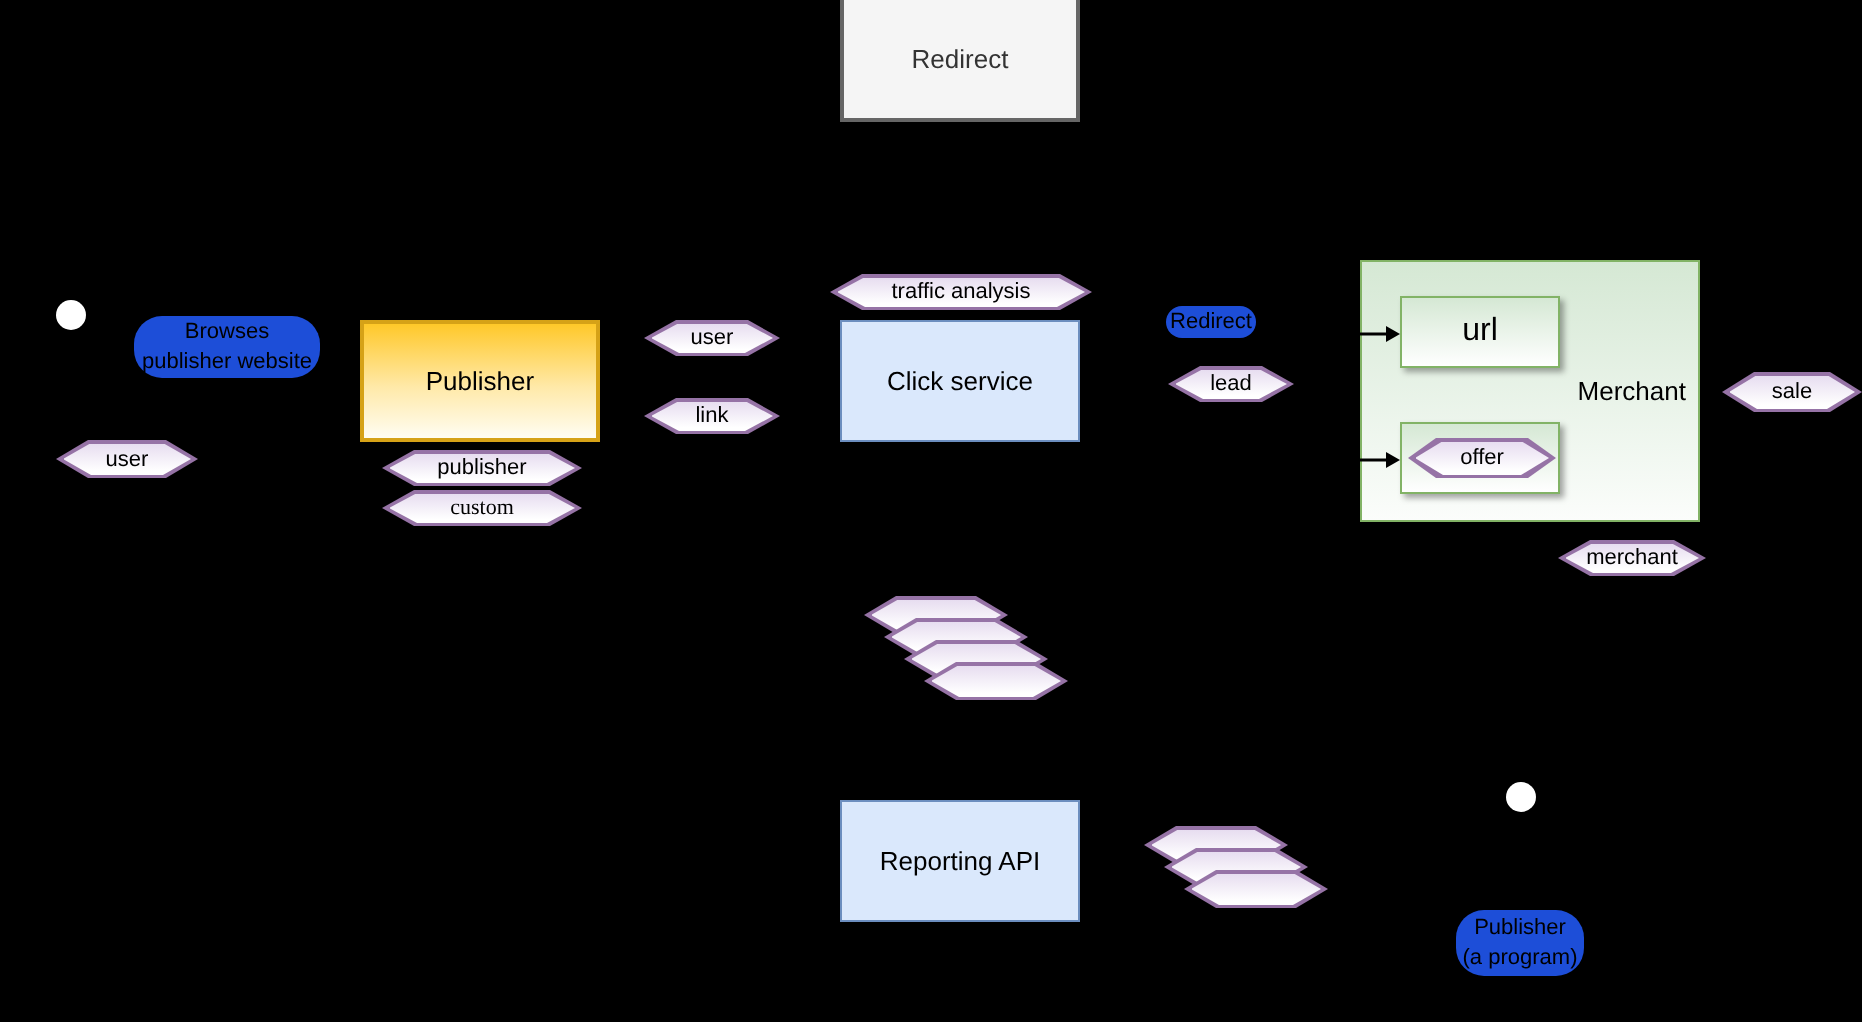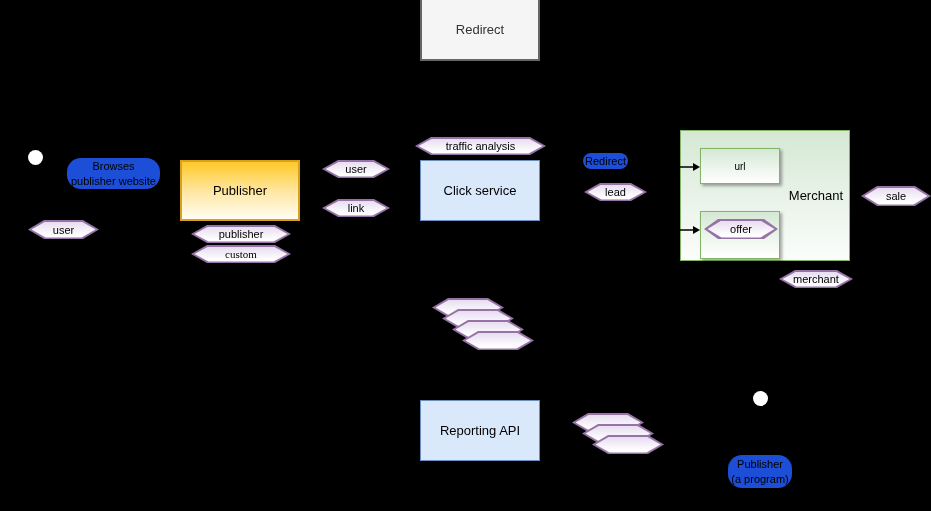--- a/index.html
+++ b/index.html
@@ -88,25 +88,25 @@
   <div class="wlabel" style="left:583px;top:153px;width:45px;height:16px;">
     <span>Redirect</span>
   </div>
 
   <div class="hex" style="left:584px;top:183px;width:63px;height:18px;">
     <span>lead</span>
   </div>
 
   <div class="node node-green" style="left:680px;top:130px;width:170px;height:131px;">
 
-    <div class="node node-green-inner" style="left:19px;top:17px;width:80px;height:36px;font-size:10px;">
+    <div class="node node-green-inner" style="left:19px;top:17px;width:80px;height:36px;font-size:16px;">
       <span>url</span>
     </div>
 
-    <div class="node node-green-inner" style="left:19px;top:80px;width:80px;height:48px;">
+    <div class="node node-green-inner" style="left:19px;top:80px;width:80px;height:36px;">
       <div class="hex hex-sm" style="left:3px;top:7px;width:74px;height:20px;">
         <span>offer</span>
       </div>
     </div>
     <div class="merchant-label">Merchant</div>
 
     <svg class="arrow" style="left:-1px;top:30px;" width="22" height="12">
       <line x1="0" y1="6" x2="13" y2="6" stroke="#000" stroke-width="1.5"></line>
       <polygon points="13,2 20,6 13,10" fill="#000"></polygon>
     </svg>

